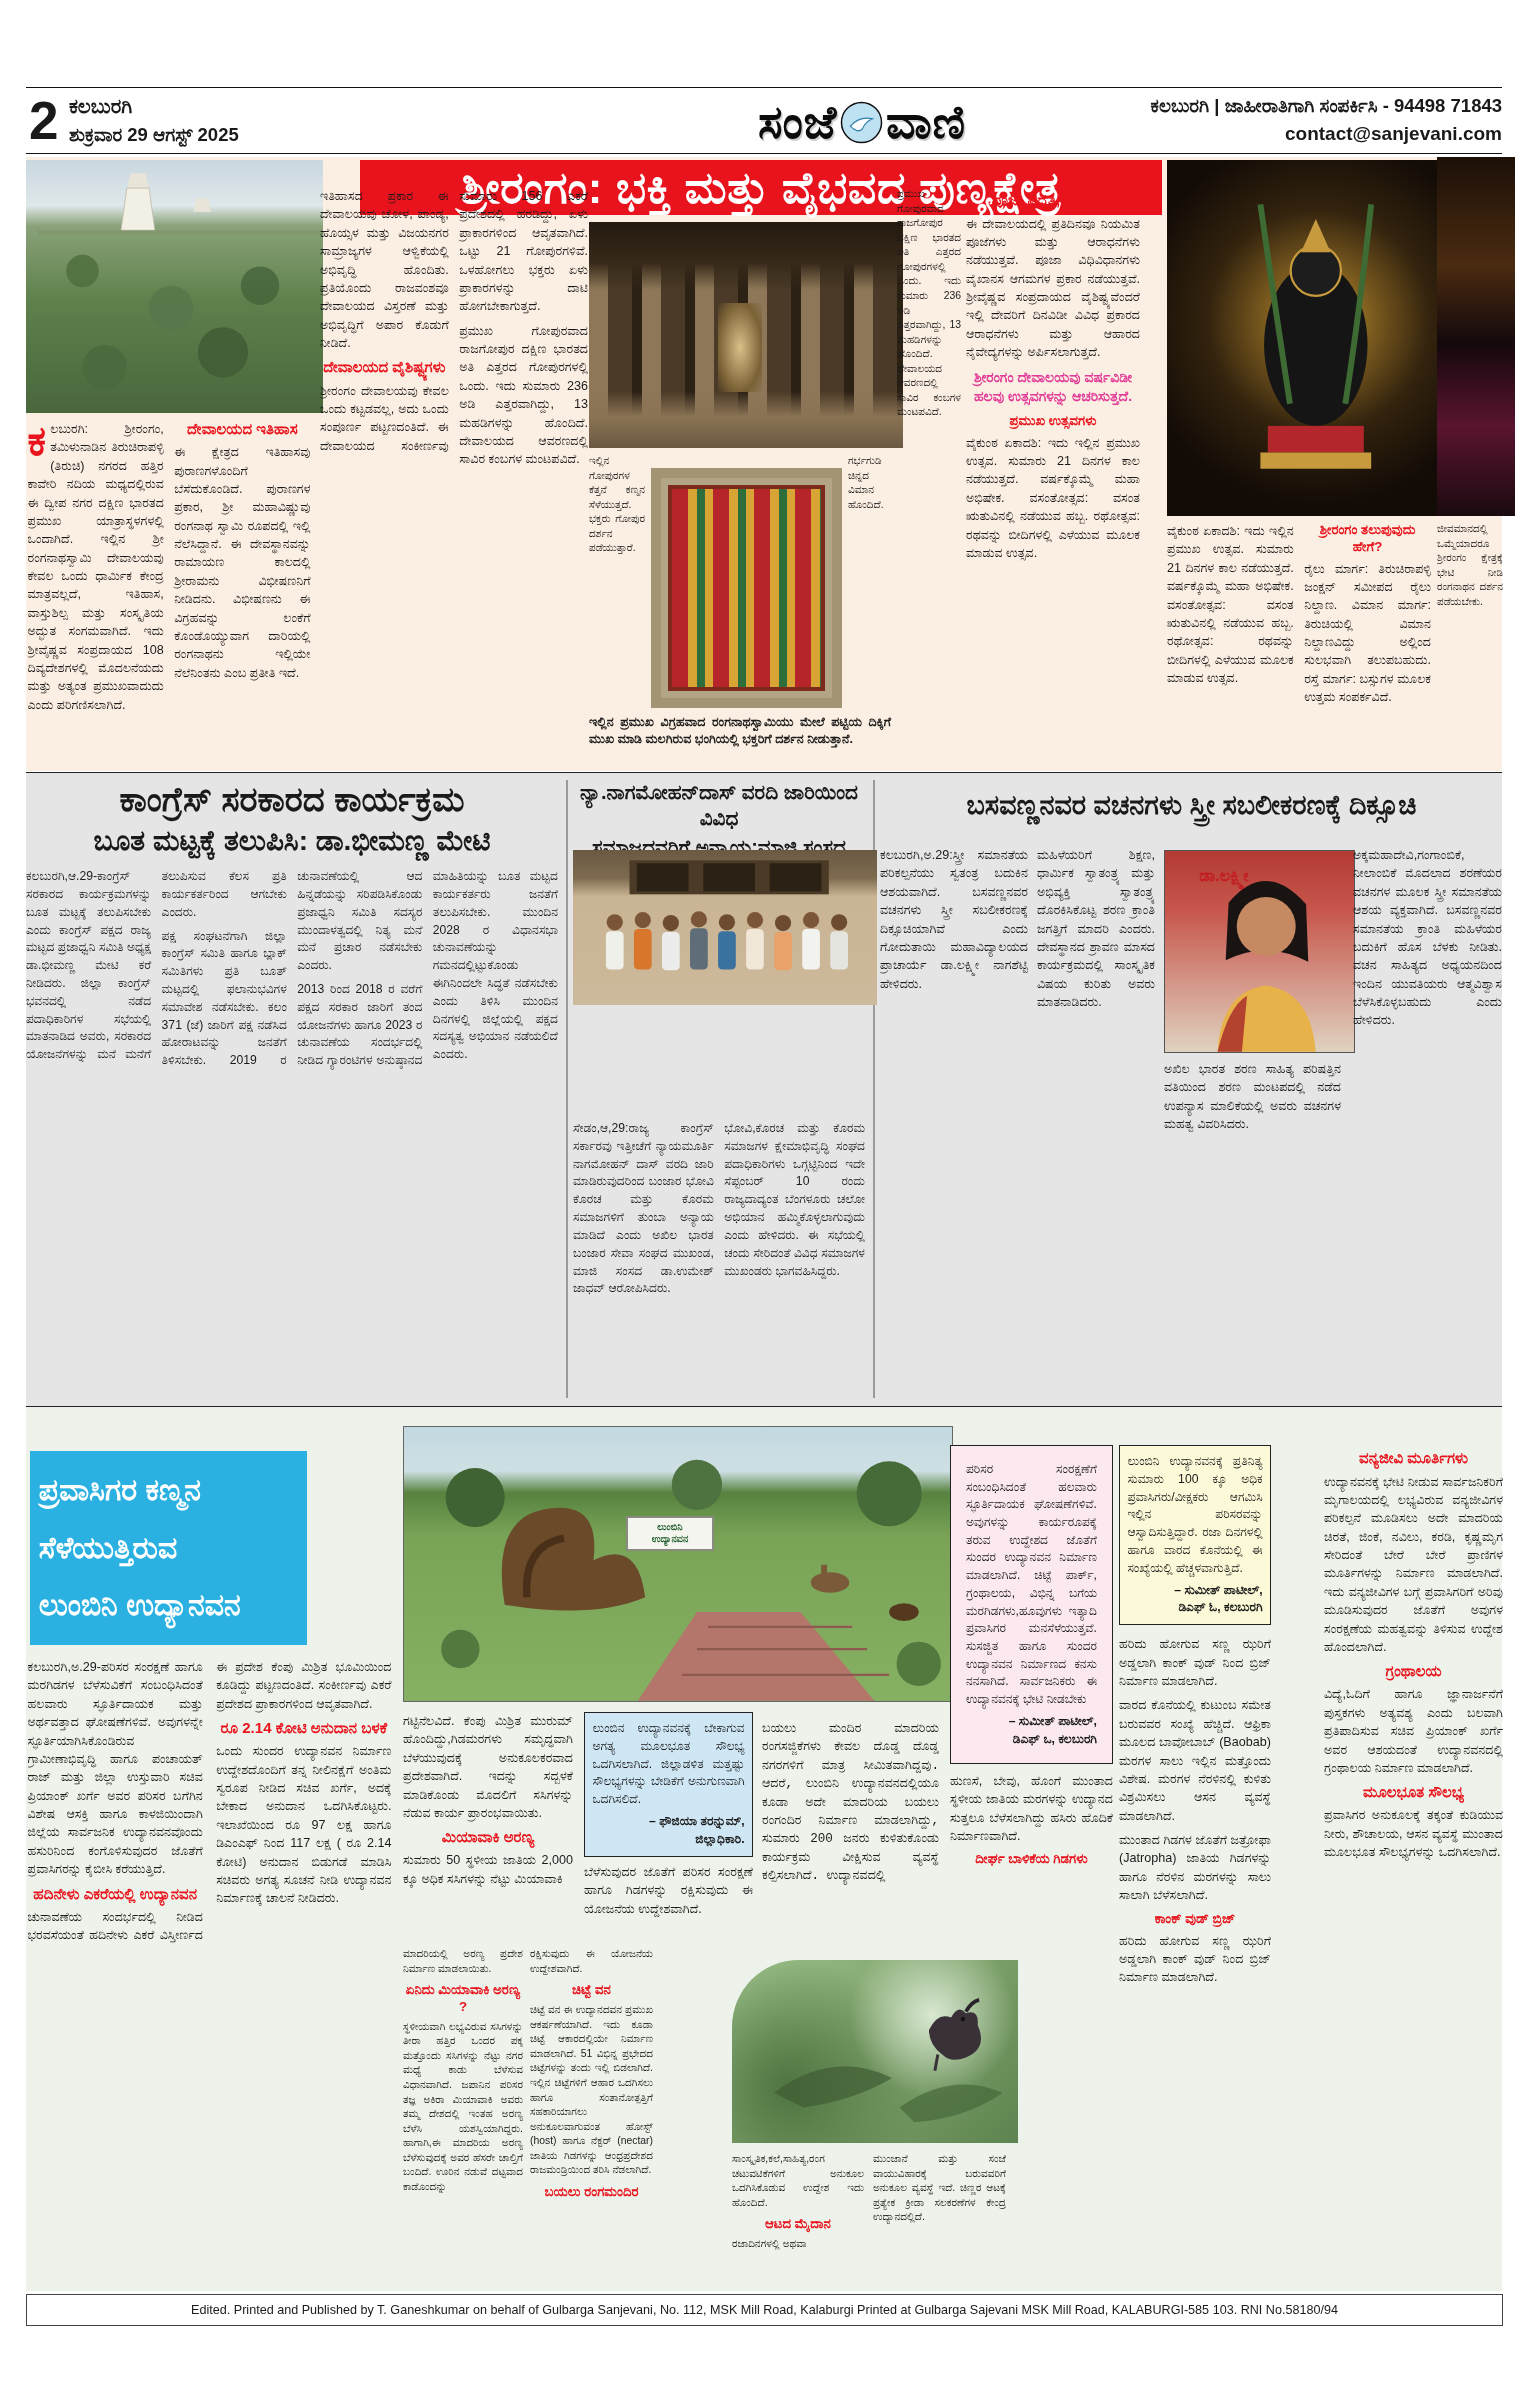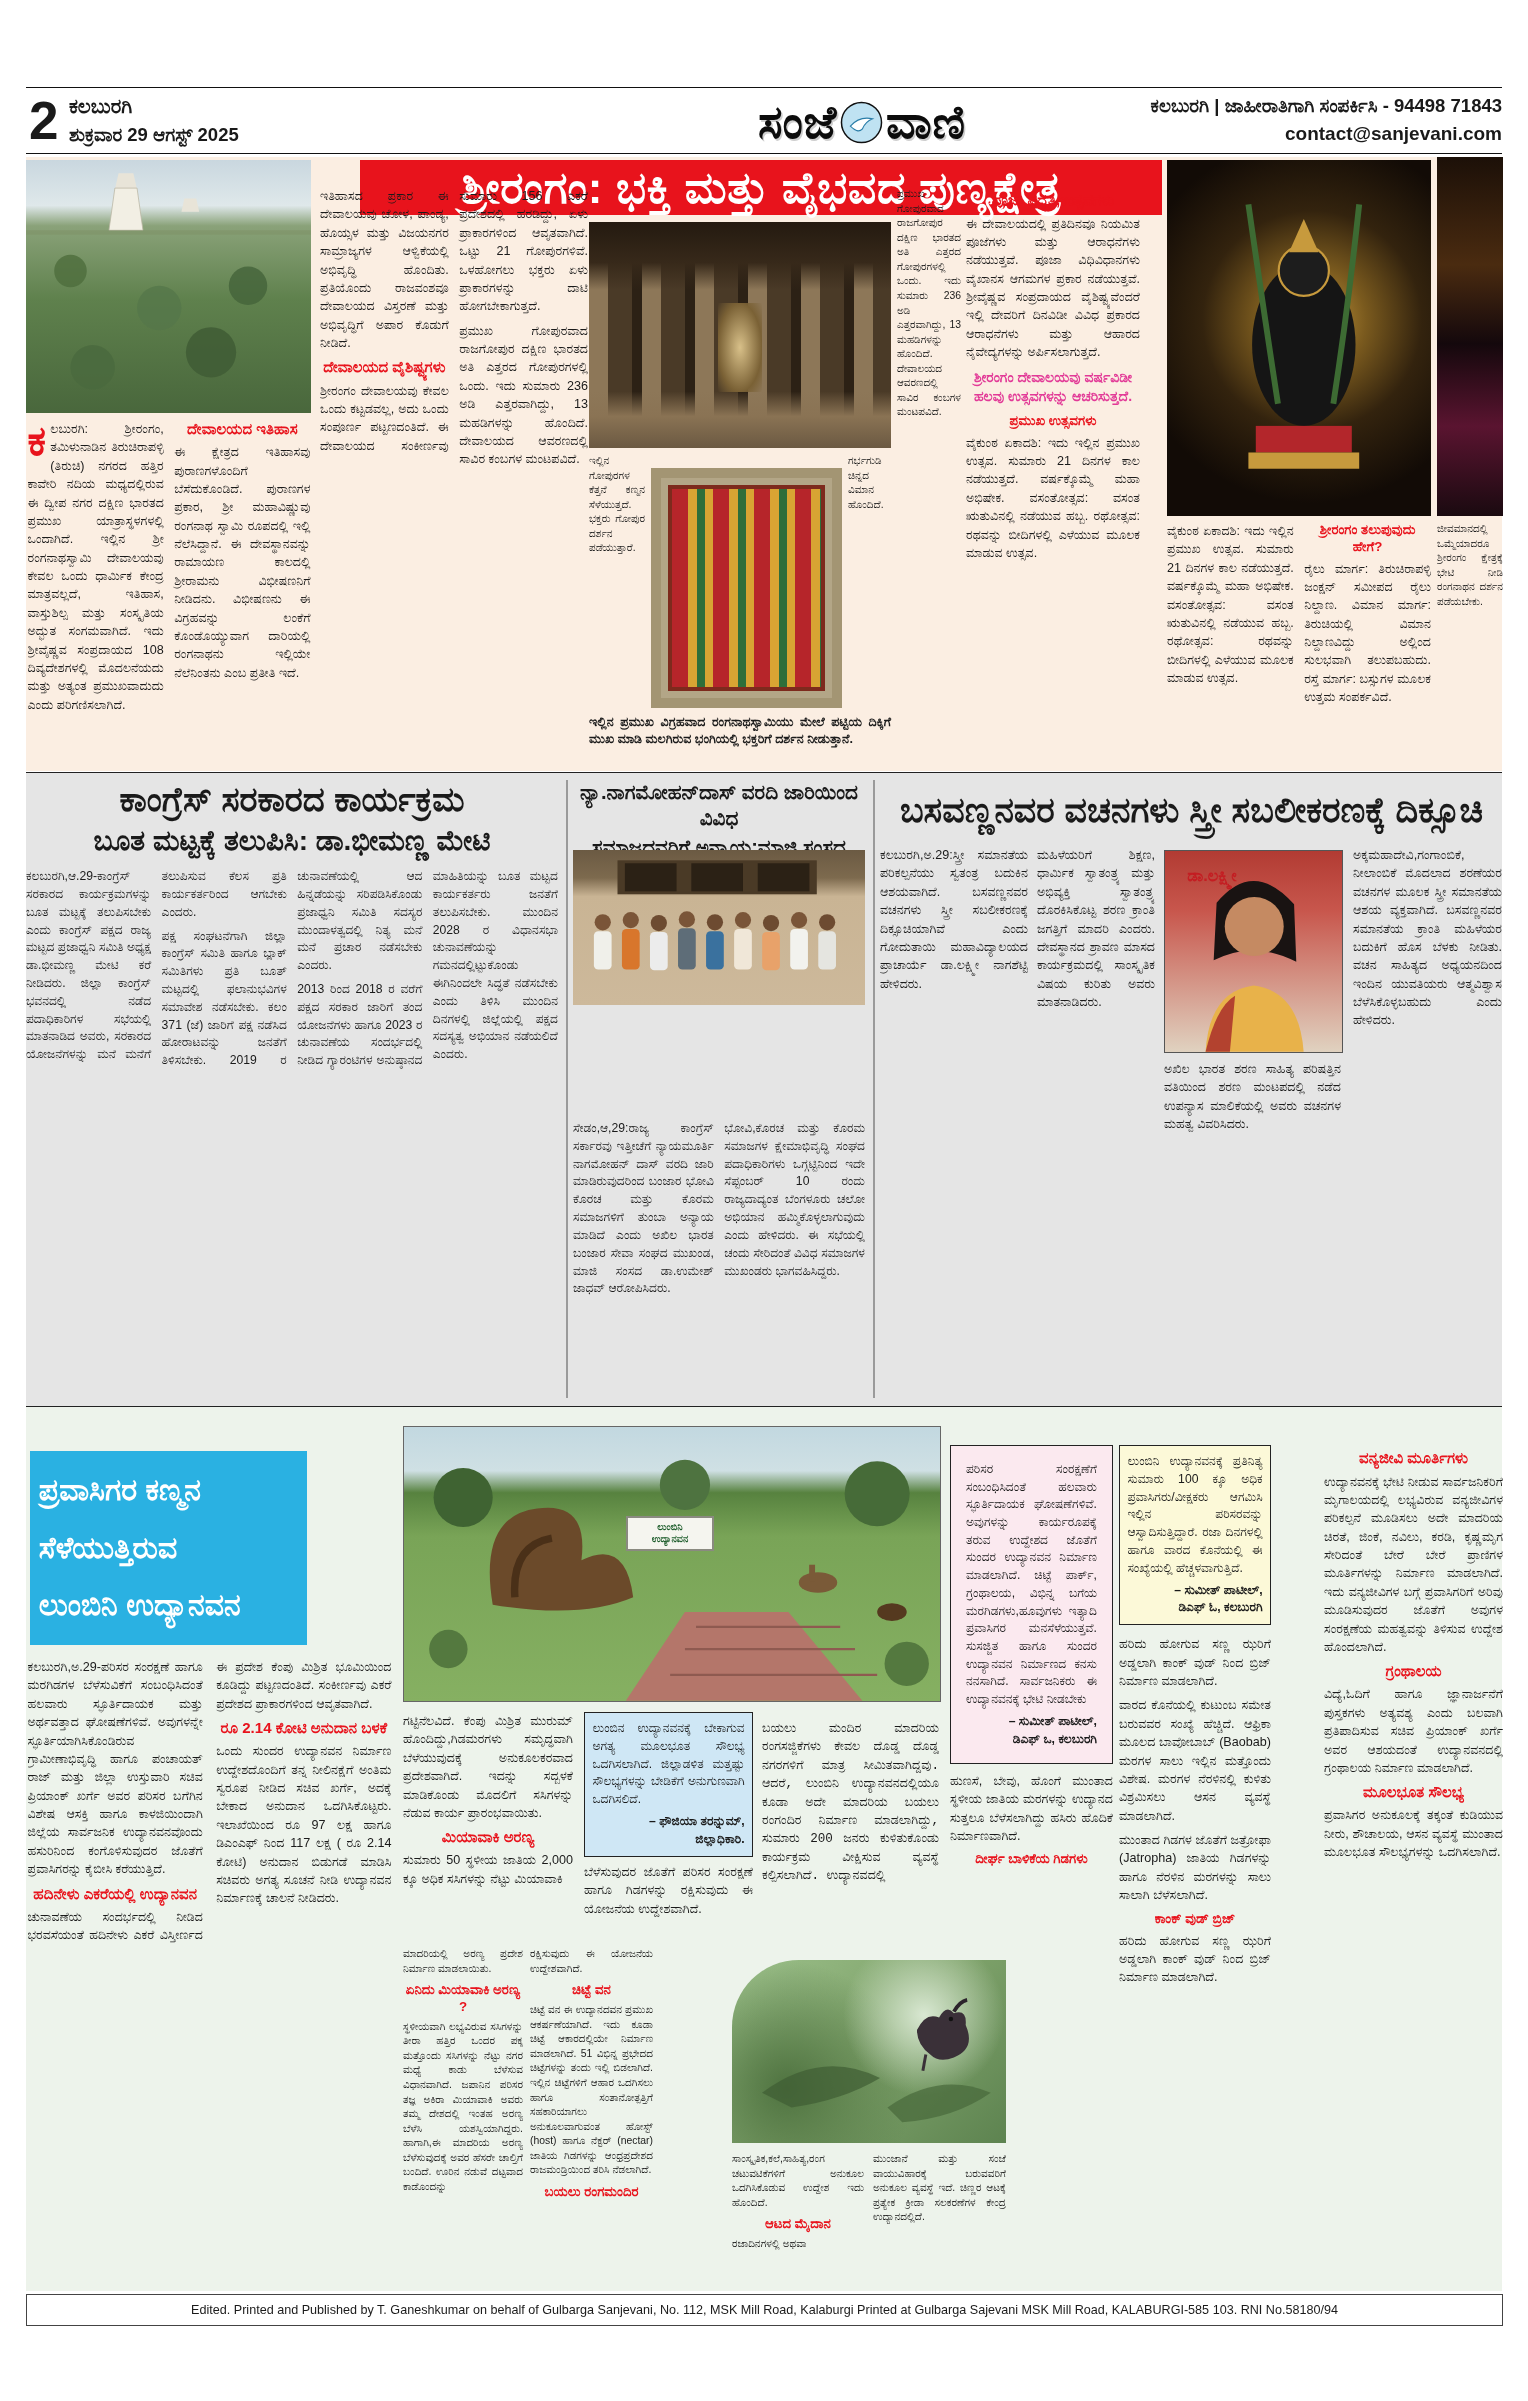--- a/index.html
+++ b/index.html
@@ -28,29 +28,29 @@
   .highlight{color:#e23a97;font-weight:700;text-align:center;font-size:14px;line-height:1.4;margin:6px 0;}
   
   .mainart{background:#fbeee2;}
   .banner{background:#e8131c;color:#fff;font-weight:800;text-align:center;font-size:44px;line-height:55px;letter-spacing:0.7px;}
   .midsec{background:#e5e5e5;border-top:1.5px solid #222;}
   .botsec{background:#edf3eb;border-top:1.5px solid #222;}
   .vrule{width:1.5px;background:#9a9a9a;}
   .hl1{font-size:34px;font-weight:800;text-align:center;line-height:1.2;}
   .hl2{font-size:28px;font-weight:800;text-align:center;line-height:1.2;}
   .hlm{font-size:20px;font-weight:800;text-align:center;line-height:1.3;}
-  .hlr{font-size:35px;font-weight:800;text-align:center;line-height:1.2;}
+  .hlr{font-size:27px;font-weight:800;text-align:center;line-height:1.2;}
   .cyanbox{background:#2ab1e2;color:#fff;font-weight:800;font-size:30px;display:flex;flex-direction:column;justify-content:space-around;padding:10.4px 9px;box-sizing:border-box;line-height:1.15;}
   .bluebox{background:#cfe7f5;border:1.5px solid #222;padding:7.4px;box-sizing:border-box;font-size:12.2px;text-align:justify;line-height:1.45;}
   .yellowbox{background:#fcf9d8;border:1.5px solid #222;padding:7.4px;box-sizing:border-box;font-size:12.2px;text-align:justify;line-height:1.45;}
   .pinkbox{background:#fbe9ef;border:1.5px solid #222;padding:15px;box-sizing:border-box;font-size:12.2px;text-align:justify;line-height:1.45;}
   .attrib{font-weight:700;text-align:right;margin-top:4.4px;}
   .footerbar{border:1.5px solid #444;display:flex;align-items:center;justify-content:center;font-size:12.6px;}
   
-  .photo{position:absolute;overflow:hidden;background:#888;}
+  .photo{position:absolute;overflow:hidden;background:#888;padding-left:12px;}
   .ph-aerial{background:linear-gradient(180deg,#c9d7df 0%,#dfe8ea 18%,#8aa279 26%,#5f814d 55%,#49673c 100%);}
   .ph-corridor{background:
      linear-gradient(180deg,#241a10 0%,#37291a 18%,rgba(0,0,0,0) 30%),
      linear-gradient(0deg,#6b5942 0%,#8a7354 14%,rgba(0,0,0,0) 25%),
      repeating-linear-gradient(90deg,#8d7758 0 19px,#4a3a27 19px 43px,#2c2115 43px 53px);}
   .ph-deity{background:radial-gradient(circle at 55% 45%,#c79a3d 0%,#7a5a1e 22%,#33230e 45%,#120b06 75%);}
   .ph-strip{background:linear-gradient(180deg,#1c1008 0%,#4a2b10 30%,#14080c 52%,#5a1430 75%,#1a0a10 100%);}
   .ph-door{background:#b3a687;border:10.4px solid #a39573;box-sizing:border-box;}
   .ph-door .inner{position:absolute;inset:7.4px;background:repeating-linear-gradient(90deg,#b6252a 0 16.3px,#d8a433 16.3px 25px,#2e6e3a 25px 33px,#d8a433 33px 41px);border:4.4px solid #7d2a1d;}
   .ph-group{background:linear-gradient(180deg,#6b5a43 0%,#7d6a4e 18%,#c9b494 30%,#cdb99b 100%);}

